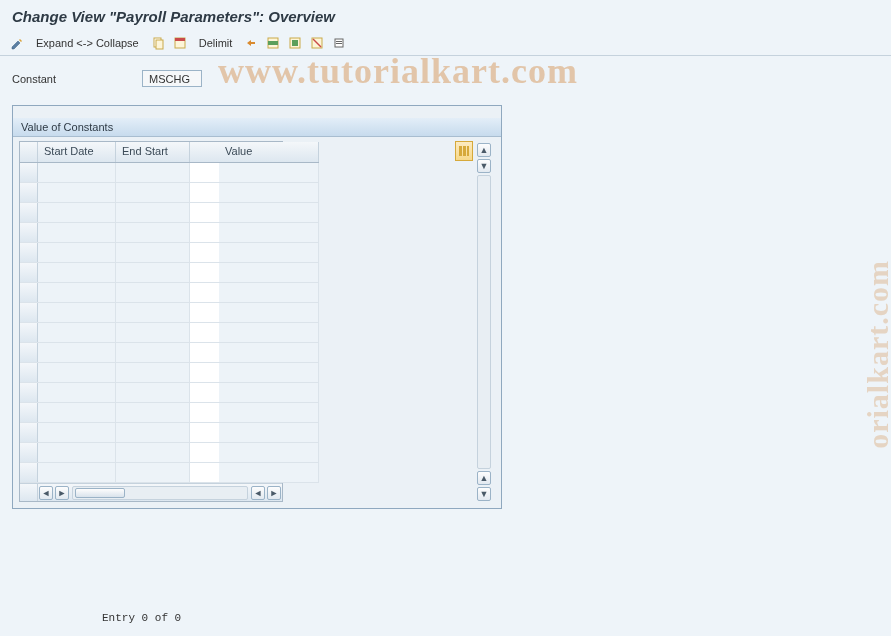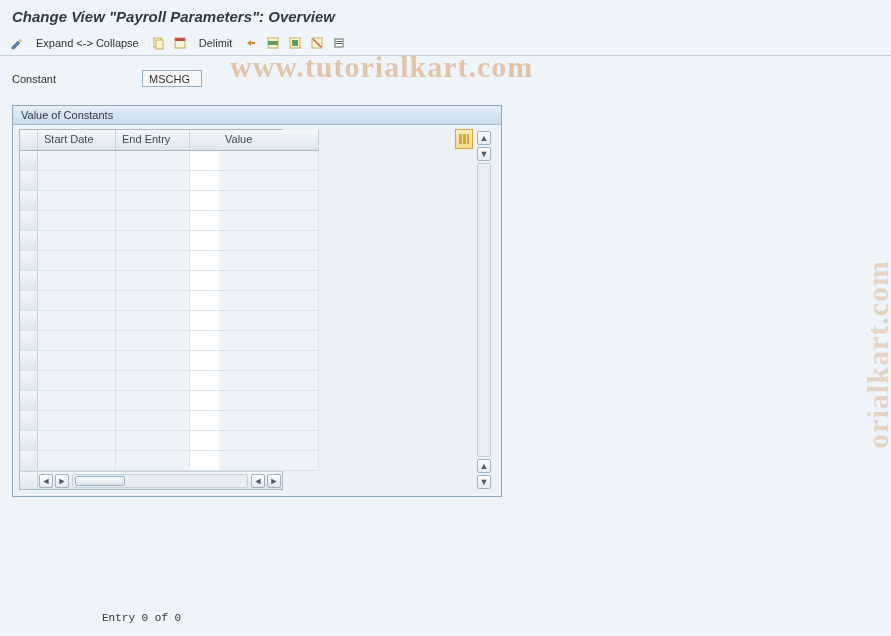--- a/index.html
+++ b/index.html
@@ -71,20 +71,21 @@
       width: 490px;
       border: 1px solid #8fa8bf;
       background: #ebf1f6;
       padding-bottom: 6px;
     }
     .panel-title {
       background: linear-gradient(#e3eef8, #c7dbed);
       padding: 3px 8px;
       color: #2e3a45;
       border-bottom: 1px solid #a8bdd0;
+      margin-top: 12px;
     }
     .grid-wrap {
       display: flex;
       margin: 4px 6px 0 6px;
     }
     .grid {
       border: 1px solid #a8b8c7;
       background: #fff;
       width: 264px;
     }
@@ -233,22 +234,22 @@
       padding: 0 40px 0 40px;
     }
     .entry-text {
       margin-left: 90px;
       color: #333;
       font-family: Liberation Mono, monospace;
     }
     .watermark {
       position: absolute;
       top: 50px;
-      left: 230px;
-      font-size: 30px;
+      left: 218px;
+      font-size: 36px;
       font-family: Georgia, serif;
       font-weight: bold;
       color: rgba(210, 140, 70, 0.45);
       letter-spacing: 1px;
       pointer-events: none;
       z-index: 10;
     }
     .watermark2 {
       position: absolute;
       top: 260px;
@@ -334,21 +335,21 @@
   <div class="panel">
     <div class="panel-title">Value of Constants</div>
     <div class="grid-wrap">
       <div style="flex:1">
         <div class="grid">
           <div style="display:flex;">
             <div style="flex:1">
               <div class="grid-header">
                 <div class="sel-col"></div>
                 <div class="col col-start">Start Date</div>
-                <div class="col col-end">End Entry</div>
+                <div class="col col-end">End Start</div>
                 <div class="col col-value">Value</div>
               </div>
               <div class="grid-body" id="grid-body">
                   <div class="grid-row">
                     <div class="sel-col"></div>
                     <div class="cell col-start"></div>
                     <div class="cell col-end"></div>
                     <div class="cell col-value" style="flex:1"></div>
                   </div>
                   <div class="grid-row">

